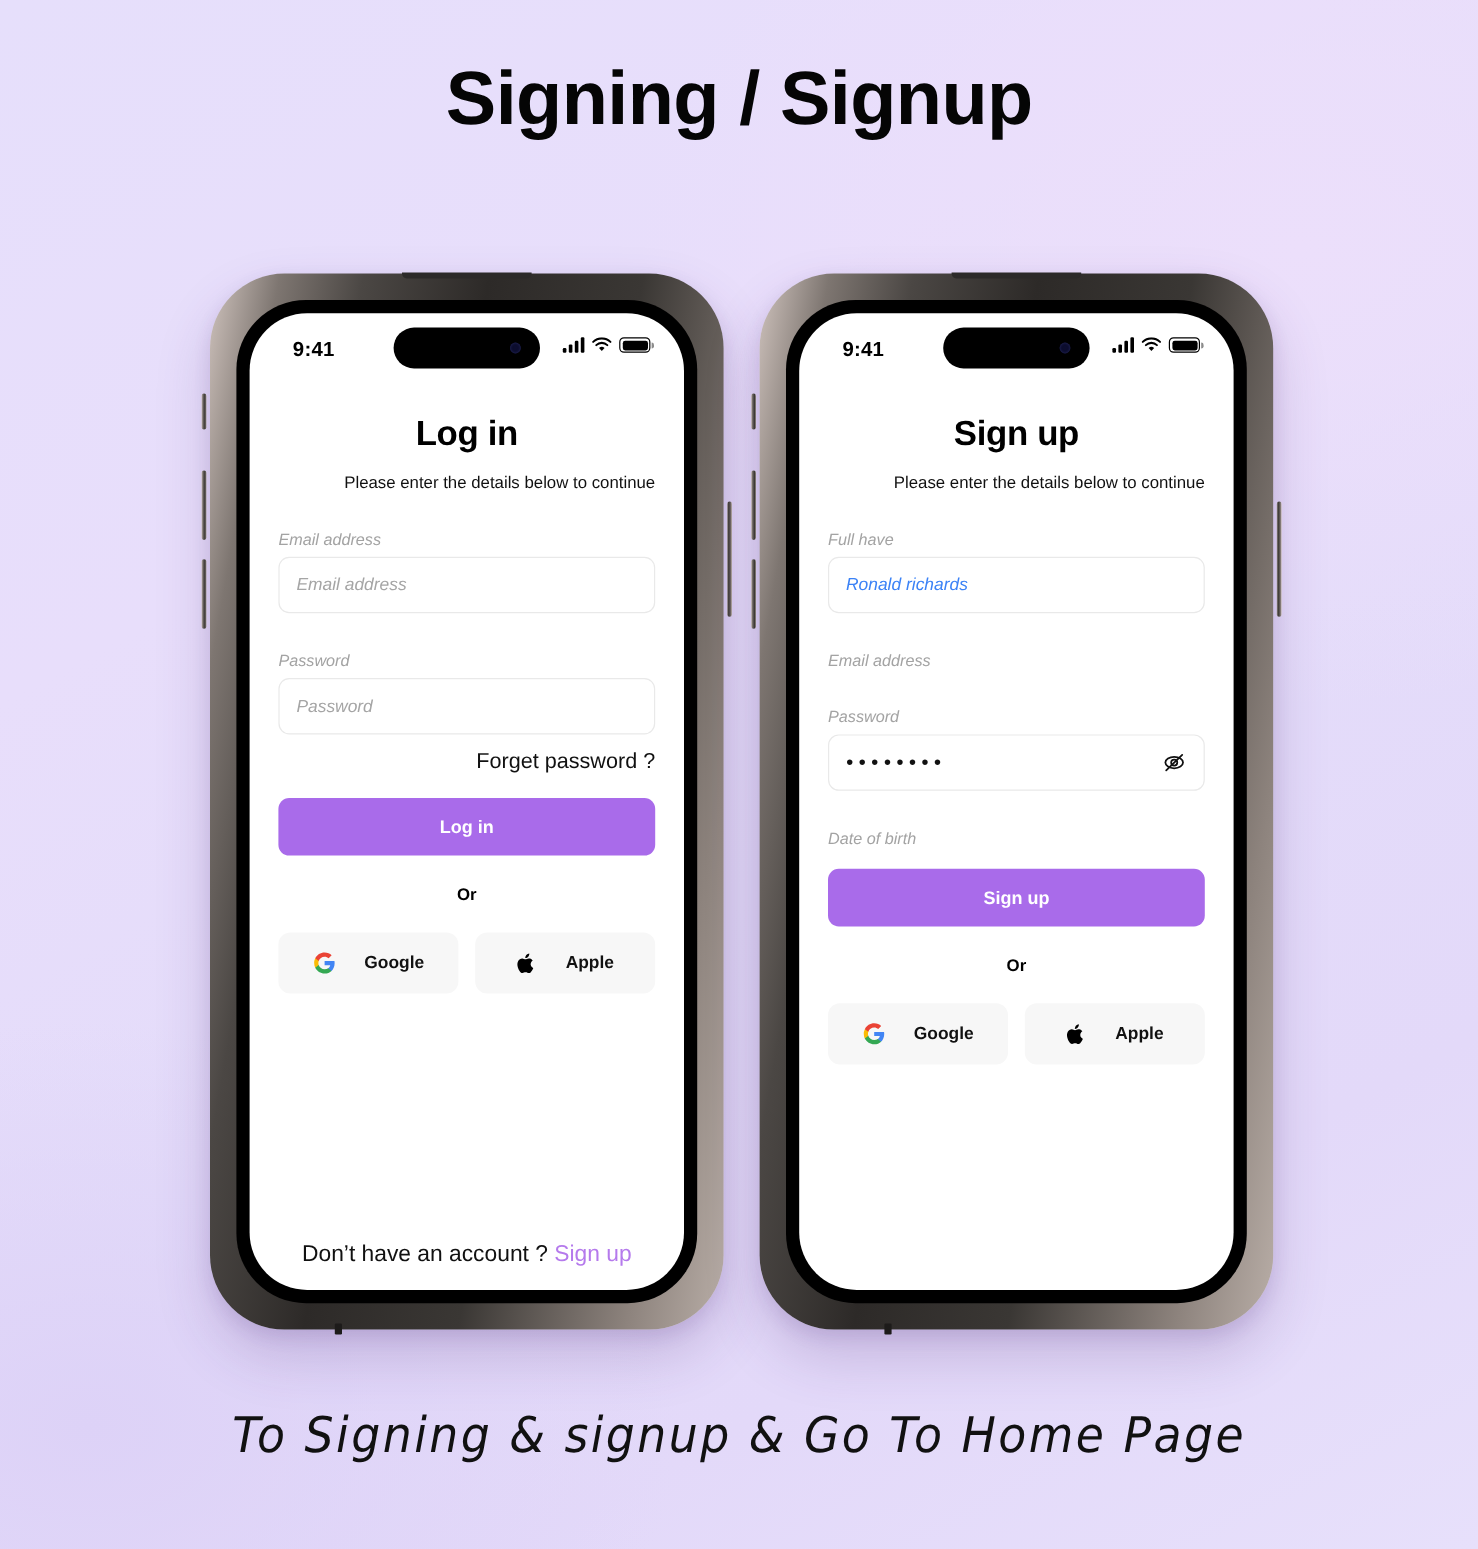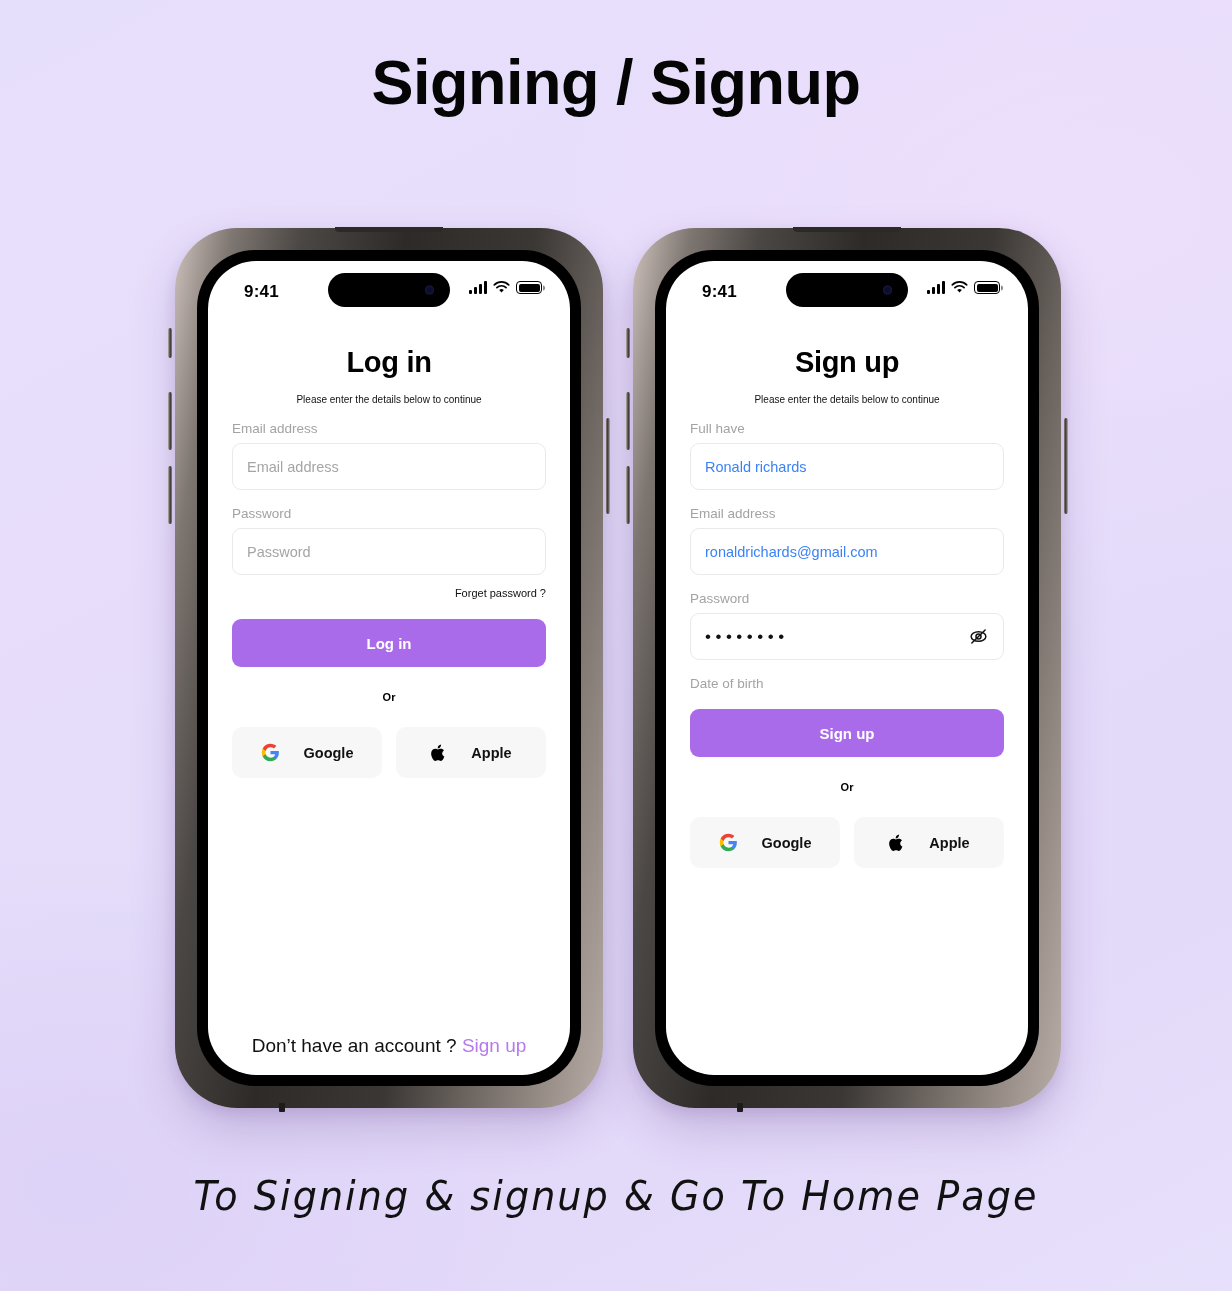--- a/index.html
+++ b/index.html
@@ -182,27 +182,27 @@
 
   .screen-title {
     text-align: center;
     font-size: 29px;
     font-weight: bold;
     color: #000;
     margin-top: 29px;
     letter-spacing: -0.3px;
   }
   .screen-sub {
-    text-align: center;
-    font-size: 10px;
+    text-align: right;
+    font-size: 14px;
     color: #111;
     margin-top: 15px;
   }
 
-  .field { margin-top: 16px; }
+  .field { margin-top: 32px; font-style: italic; }
   .field-label {
     font-size: 13.5px;
     color: #a3a3a3;
     margin-bottom: 7px;
   }
   .field-box {
     height: 47px;
     border: 1px solid #e9e9e9;
     border-radius: 9px;
     background: #fff;
@@ -232,21 +232,21 @@
 
   .pw-dots {
     letter-spacing: 4.5px;
     font-size: 17px;
     color: #111;
     line-height: 1;
   }
 
   .forgot {
     text-align: right;
-    font-size: 11px;
+    font-size: 18px;
     color: #111;
     margin-top: 12px;
   }
 
   .cta {
     height: 48px;
     border-radius: 9px;
     background: #a96bea;
     color: #fff;
     font-size: 15px;
@@ -257,21 +257,21 @@
     border: none;
     width: 100%;
     cursor: pointer;
     font-family: "Liberation Sans", sans-serif;
   }
   #login-cta  { margin-top: 20px; }
   #signup-cta { margin-top: 18px; }
 
   .or-divider {
     text-align: center;
-    font-size: 11px;
+    font-size: 14px;
     font-weight: bold;
     color: #000;
     margin-top: 24px;
   }
 
   .social-row {
     display: flex;
     gap: 14px;
     margin-top: 24px;
   }
@@ -442,23 +442,20 @@
 
         <div class="field">
           <div class="field-label">Full have</div>
           <div class="field-box">
             <span class="field-value">Ronald richards</span>
           </div>
         </div>
 
         <div class="field">
           <div class="field-label">Email address</div>
-          <div class="field-box">
-            <span class="field-value">ronaldrichards@gmail.com</span>
-          </div>
         </div>
 
 
         <div class="field">
           <div class="field-label">Password</div>
           <div class="field-box">
             <span class="pw-dots">••••••••</span>
             <span class="spacer"></span>
             <svg class="eye-off" viewBox="0 0 24 24">
               <ellipse cx="12" cy="12" rx="8.4" ry="5.4" fill="none" stroke="#111" stroke-width="1.7"></ellipse>

